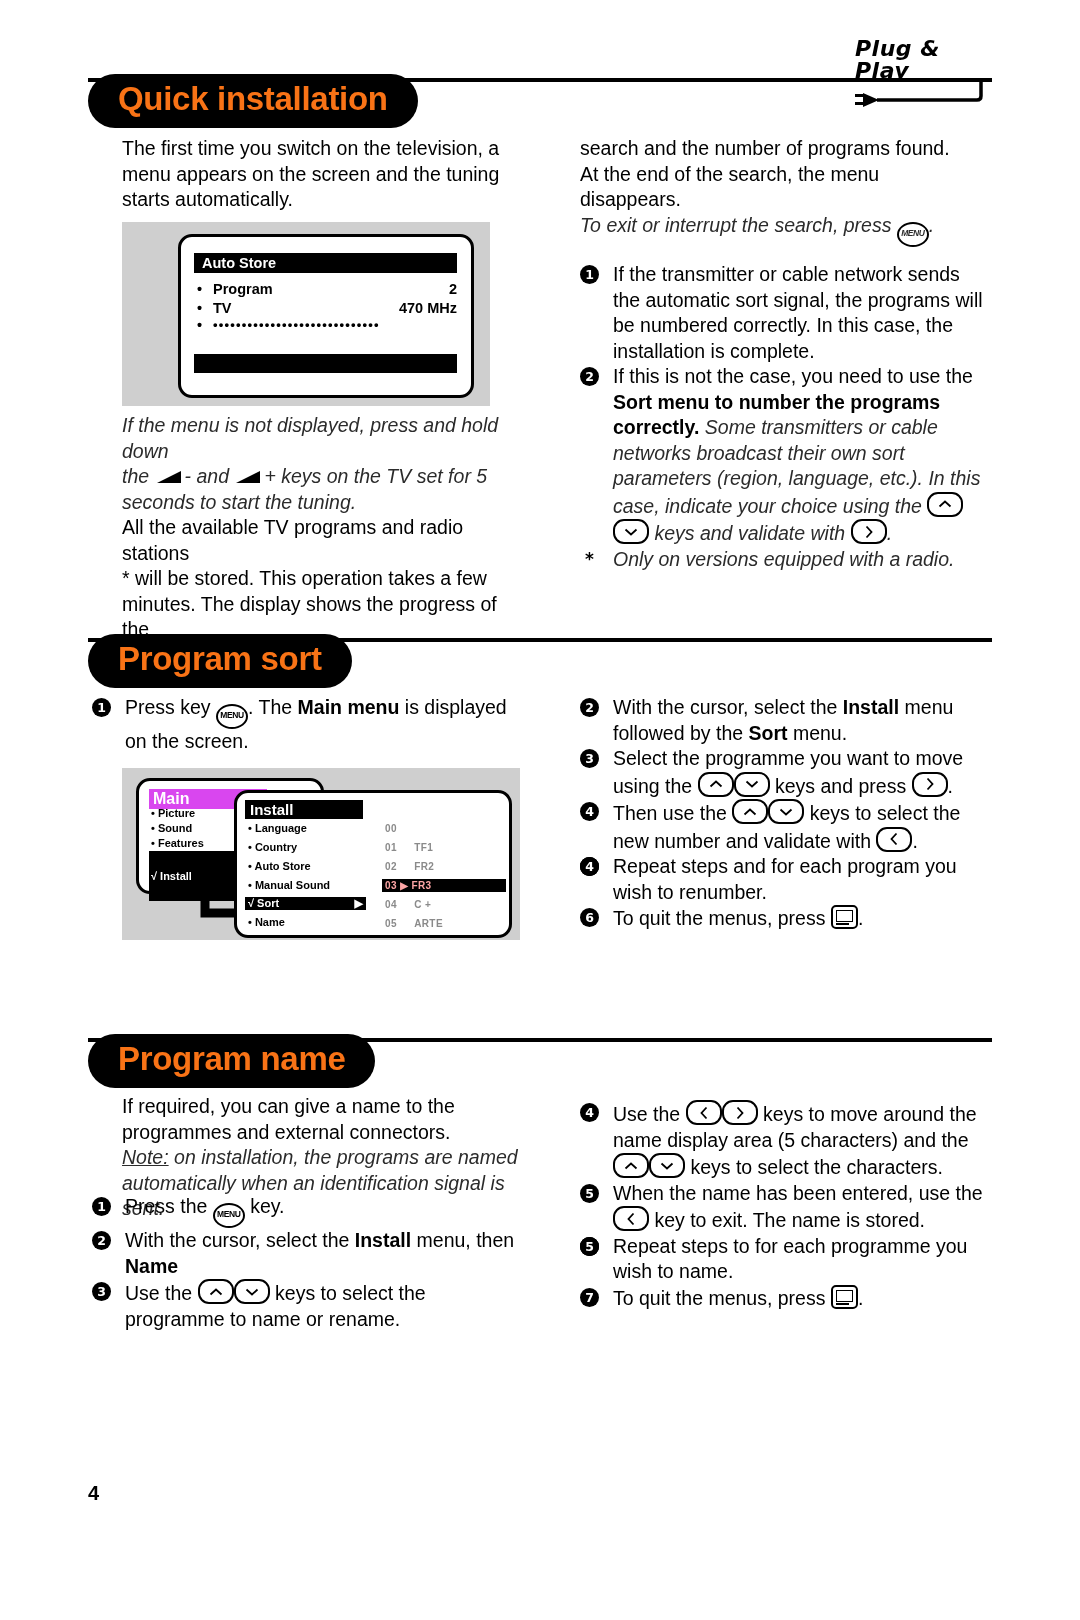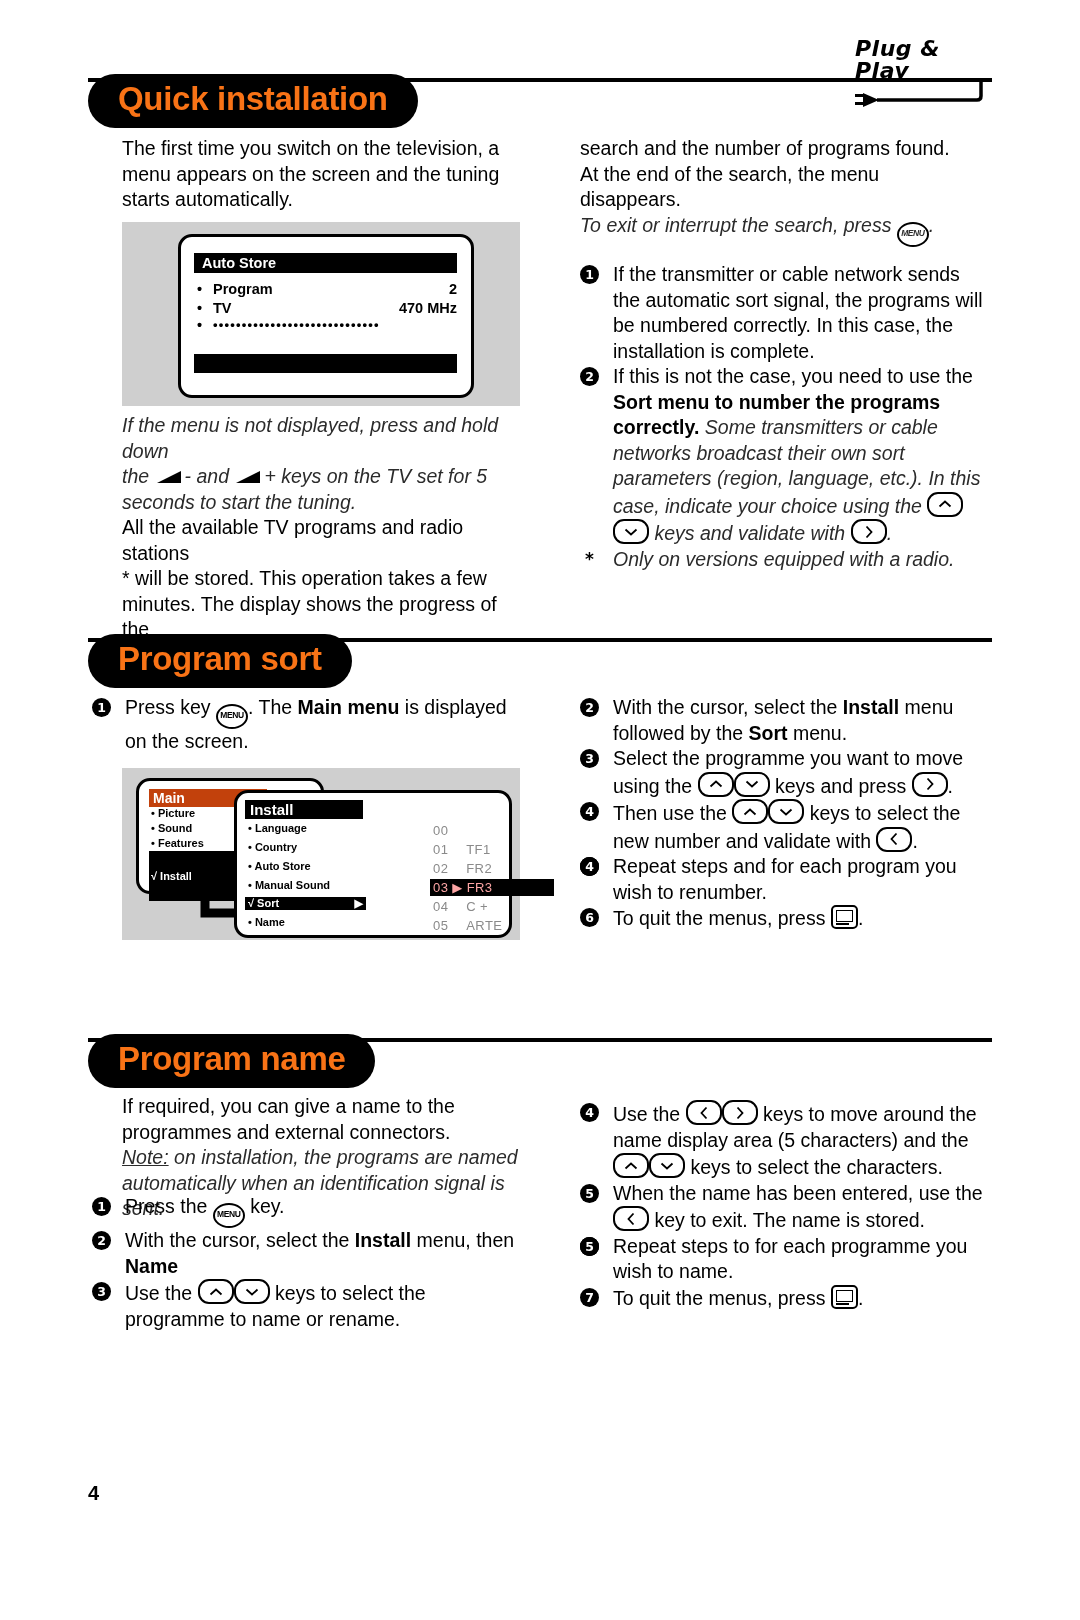--- a/index.html
+++ b/index.html
@@ -82,40 +82,40 @@
   .shot{position:absolute;background:#cfcfcf;}
   .tvbox{
     position:absolute;background:#fff;border:3px solid #000;border-radius:14px;
   }
   .osd-title{
     background:#000;color:#fff;font-weight:bold;
     font-family:"Liberation Sans",sans-serif;
   }
 
   
-  #shot-autostore{left:122px;top:222px;width:398px;height:184px;}
+  #shot-autostore{left:122px;top:222px;width:368px;height:184px;}
   #tv-autostore{left:56px;top:12px;width:290px;height:158px;}
   #as-title{position:absolute;left:13px;top:16px;width:263px;height:20px;
     font-size:14.5px;line-height:20px;padding-left:8px;box-sizing:border-box;}
   .as-row{position:absolute;font-size:14.5px;font-weight:bold;
     font-family:"Liberation Sans",sans-serif;}
   .as-bar{position:absolute;left:13px;width:263px;height:19px;background:#000;}
 
   
   #shot-sort{left:122px;top:768px;width:398px;height:172px;}
   #tv-main{left:14px;top:10px;width:182px;height:110px;}
   #tv-install{left:112px;top:22px;width:272px;height:142px;}
-  .m-hdr{background:#c2410c;color:#fff;font-weight:bold;font-size:14px;
+  .m-hdr{background:#d946ef;color:#fff;font-weight:bold;font-size:16px;
     font-family:"Liberation Sans",sans-serif;padding:1px 4px;}
   .m-item{font-size:11px;font-weight:bold;font-family:"Liberation Sans",sans-serif;}
   .i-hdr{background:#000;color:#fff;font-weight:bold;font-size:15px;
     font-family:"Liberation Sans",sans-serif;padding:1px 5px;}
   .i-item{font-size:11px;font-weight:bold;font-family:"Liberation Sans",sans-serif;}
-  .p-item{font-size:13px;font-weight:normal;color:#8a8a8a;
-    font-family:"Liberation Sans",sans-serif;letter-spacing:0.4px;margin-left:48px;}
+  .p-item{font-size:10px;font-weight:bold;color:#8a8a8a;
+    font-family:"Liberation Sans",sans-serif;letter-spacing:0.4px;}
   .p-sel{background:#000;color:#fca5a5;}
 
   .pagenum{position:absolute;left:88px;top:1482px;font-size:20px;font-weight:bold;}
 </style>
 </head>
 <body>
 
 <div class="page">
 
   <div class="pnp">

